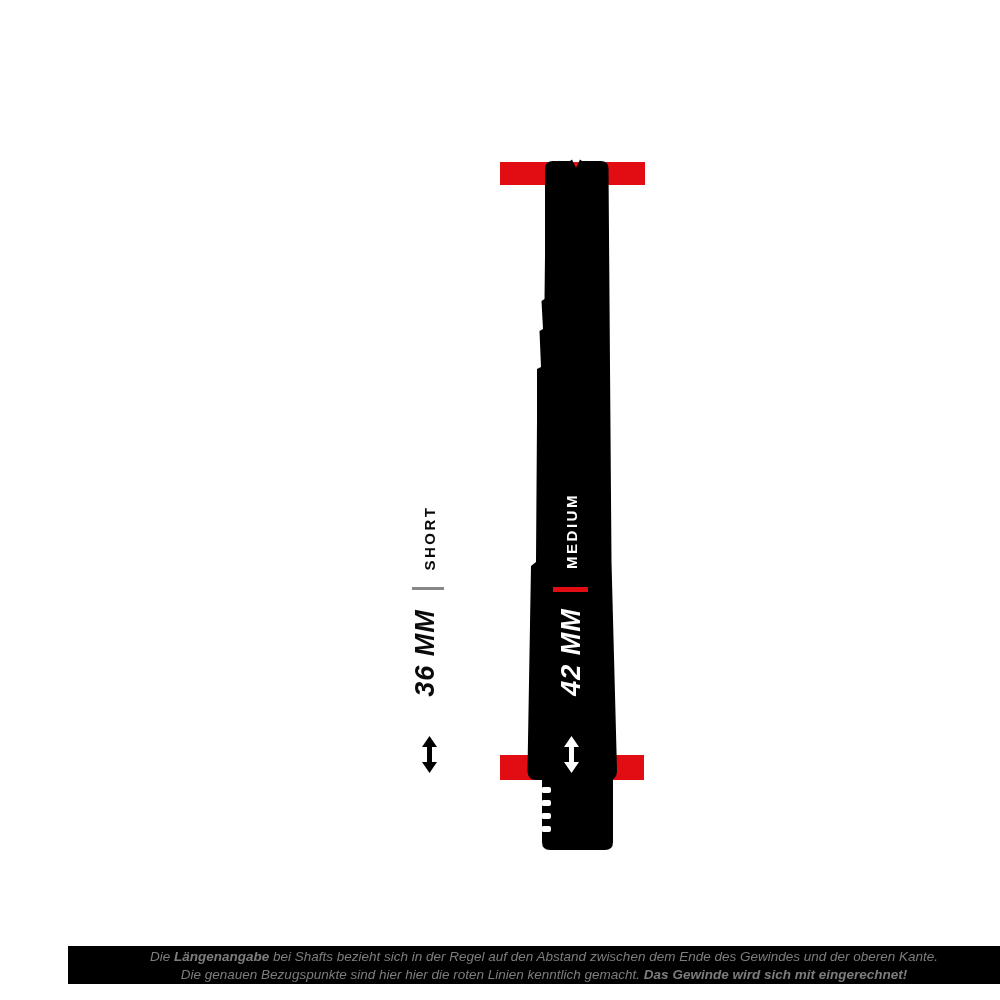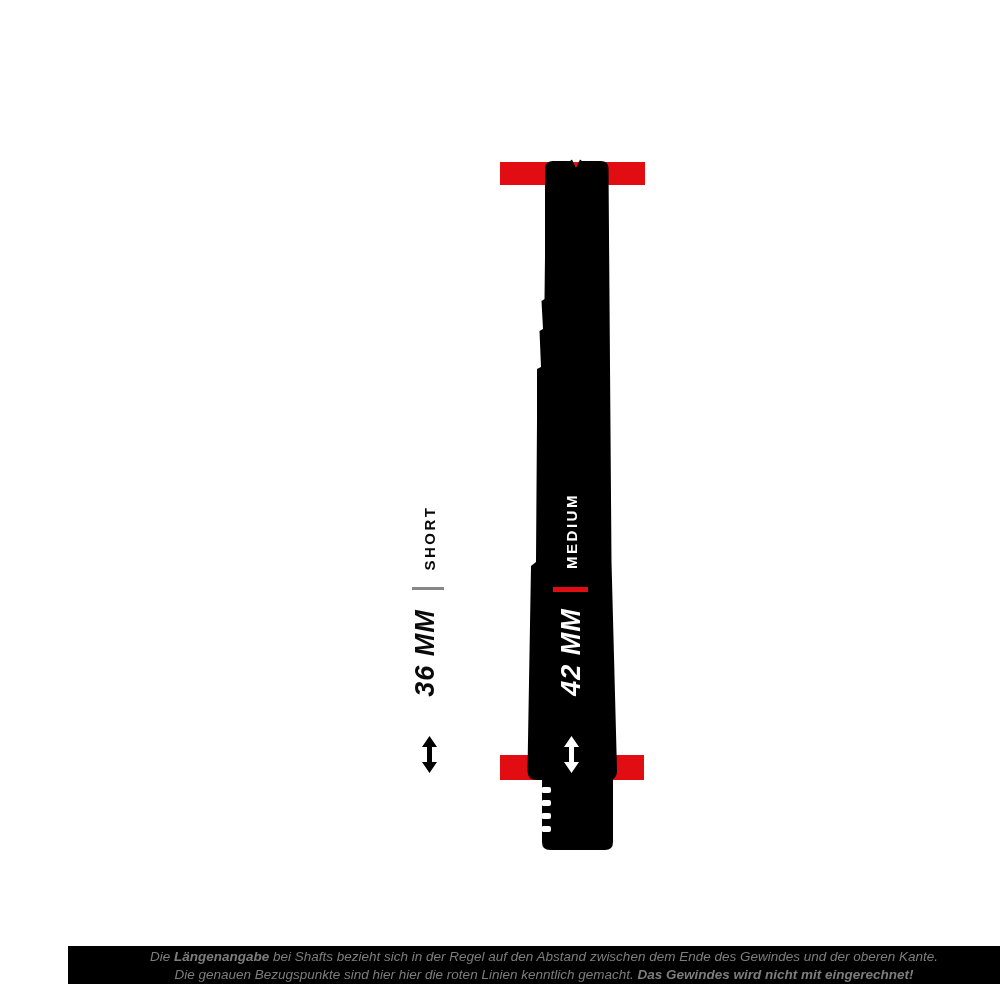--- a/index.html
+++ b/index.html
@@ -128,16 +128,16 @@
   <div class="rot size-length" style="left:365px; top:635px; width:120px; height:36px;">36 MM</div>
 
   <div class="rot size-label on-shaft" style="left:521px; top:521px; width:100px; height:20px;">MEDIUM</div>
 
   <div class="divider red" style="left:553px; top:587px; width:35px; height:5px;"></div>
 
   <div class="rot size-length on-shaft" style="left:511px; top:634px; width:120px; height:36px;">42 MM</div>
 
   <div class="disclaimer">
     <div class="line"><span>Die </span><span class="b">Längenangabe</span><span> bei Shafts bezieht sich in der Regel auf den Abstand zwischen dem Ende des Gewindes und der oberen Kante.</span></div>
-    <div class="line"><span>Die genauen Bezugspunkte sind hier hier die roten Linien kenntlich gemacht. </span><span class="b">Das Gewindes wird nicht mit eingerechnet!</span></div>
+    <div class="line"><span>Die genauen Bezugspunkte sind hier hier die roten Linien kenntlich gemacht. </span><span class="b">Das Gewinde wird sich mit eingerechnet!</span></div>
   </div>
 
 </div>
 
 </body></html>

